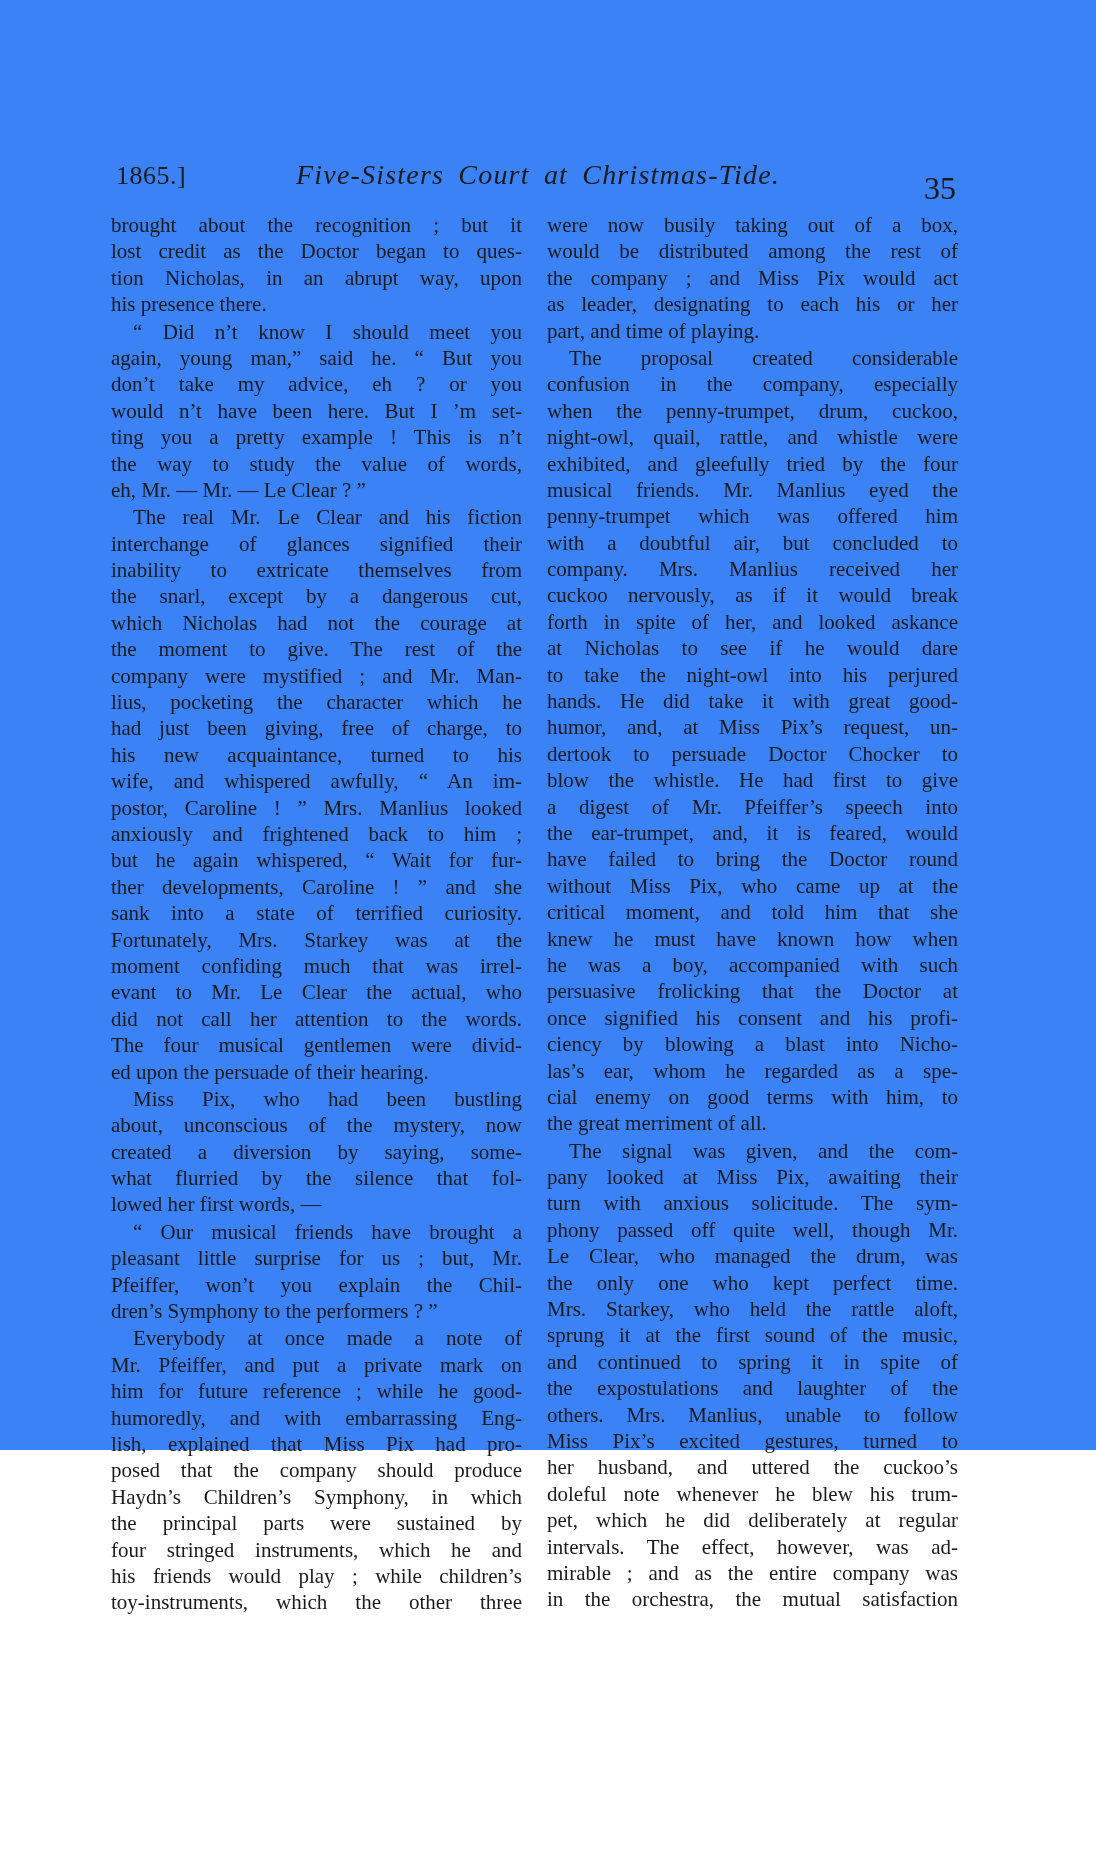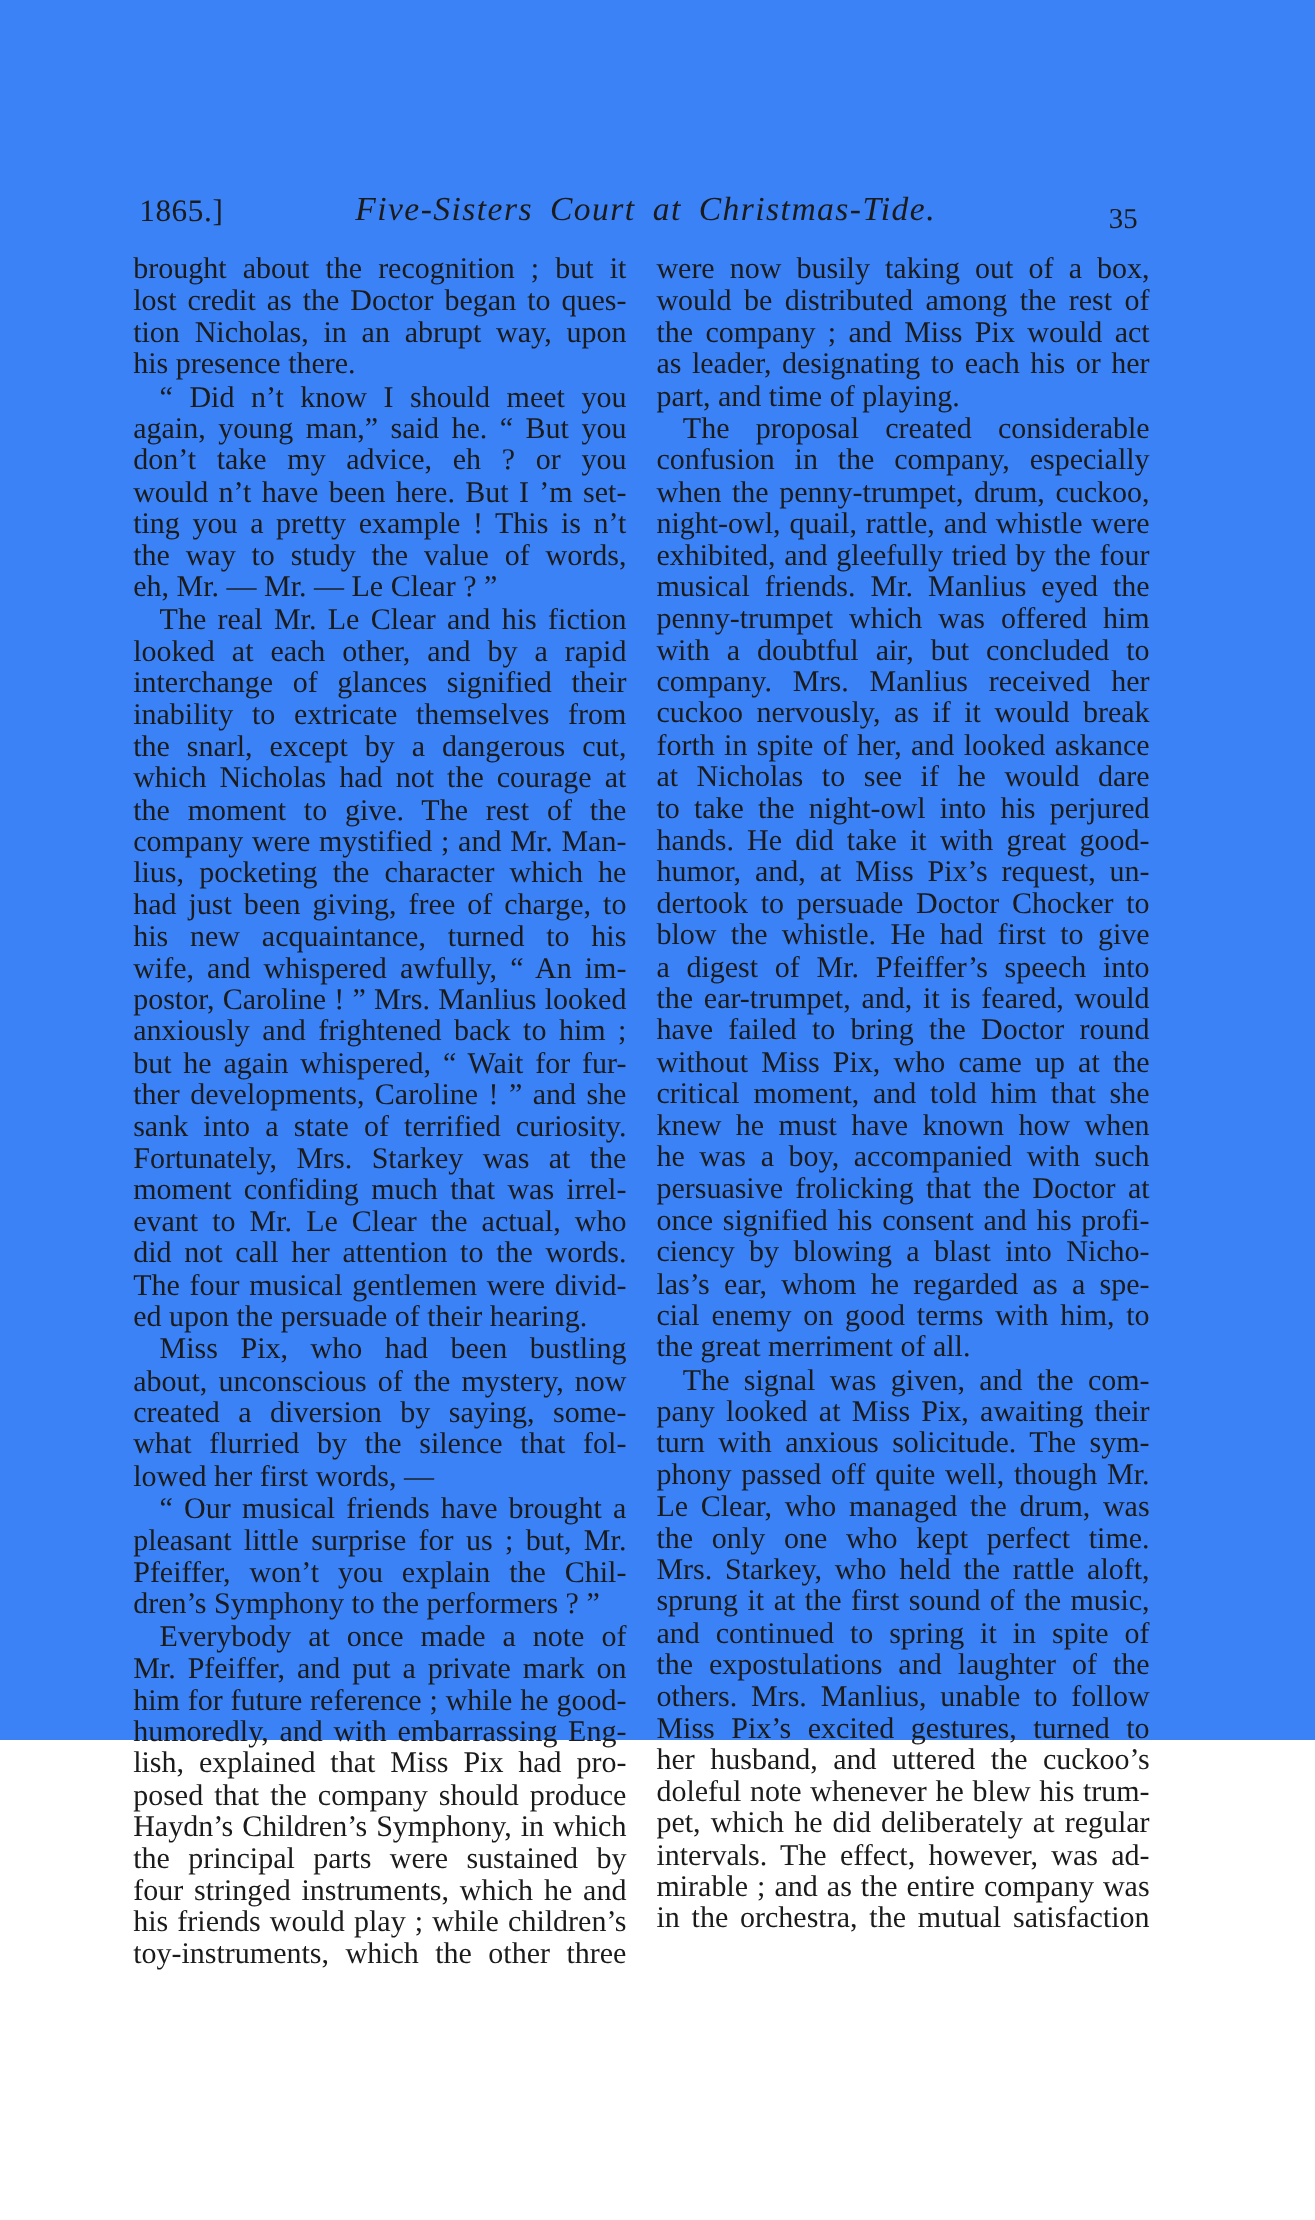--- a/index.html
+++ b/index.html
@@ -1,22 +1,22 @@
 <!DOCTYPE html>
 <html><head>
 <meta charset="utf-8">
 <style>
   html, body { margin: 0; padding: 0; background: #ffffff; }
   body { width: 1096px; height: 1850px; position: relative; overflow: hidden; color: #1b1b1b; }
   .page { position: absolute; left: 0; top: 0; width: 1096px; height: 1450px; background: #3b82f6; }
   .running-head { position: absolute; top: 150px; left: 0; width: 1096px; height: 50px; font-family: "Liberation Serif", "DejaVu Serif", serif; }
   .rh-year { position: absolute; left: 116px; top: 11px; font-size: 26px; letter-spacing: 0.5px; }
   .rh-title { position: absolute; left: 296px; top: 9px; font-size: 28px; font-style: italic; letter-spacing: 1.2px; word-spacing: 6px; }
-  .rh-page { position: absolute; left: 924px; top: 20px; font-size: 24px; }
-  .column { position: absolute; top: 212px; font-family: "Liberation Serif", "DejaVu Serif", serif; font-size: 25px; line-height: 26.4px; }
+  .rh-page { position: absolute; left: 924px; top: 20px; font-size: 32px; }
+  .column { position: absolute; top: 212px; font-family: "Liberation Serif", "DejaVu Serif", serif; font-size: 21px; line-height: 26.4px; }
   .col-left { left: 111px; width: 411px; }
   .col-right { left: 547px; width: 411px; }
   .line { display: block; white-space: nowrap; text-align: justify; text-align-last: justify; height: 26.4px; overflow: visible; }
   .line.last { text-align-last: left; }
   .line.indent { padding-left: 22px; }
   .para { display: block; margin: 0; }
   .para + .para { margin-top: 1px; }
   .blank { position:absolute; left:0; top:1700px; width:1096px; height:150px; }
 </style>
 </head>
@@ -40,21 +40,20 @@
         <span class="line indent">“ Did n’t know I should meet you</span>
         <span class="line">again, young man,” said he.  “ But you</span>
         <span class="line">don’t take my advice, eh ? or you</span>
         <span class="line">would n’t have been here.  But I ’m set-</span>
         <span class="line">ting you a pretty example !  This is n’t</span>
         <span class="line">the way to study the value of words,</span>
         <span class="line last">eh, Mr. — Mr. — Le Clear ? ”</span>
       </div>
       <div class="para">
         <span class="line indent">The real Mr. Le Clear and his fiction</span>
-        <span class="line">looked at each other, and by a rapid</span>
         <span class="line">interchange of glances signified their</span>
         <span class="line">inability to extricate themselves from</span>
         <span class="line">the snarl, except by a dangerous cut,</span>
         <span class="line">which Nicholas had not the courage at</span>
         <span class="line">the moment to give.  The rest of the</span>
         <span class="line">company were mystified ; and Mr. Man-</span>
         <span class="line">lius, pocketing the character which he</span>
         <span class="line">had just been giving, free of charge, to</span>
         <span class="line">his new acquaintance, turned to his</span>
         <span class="line">wife, and whispered awfully, “ An im-</span>

